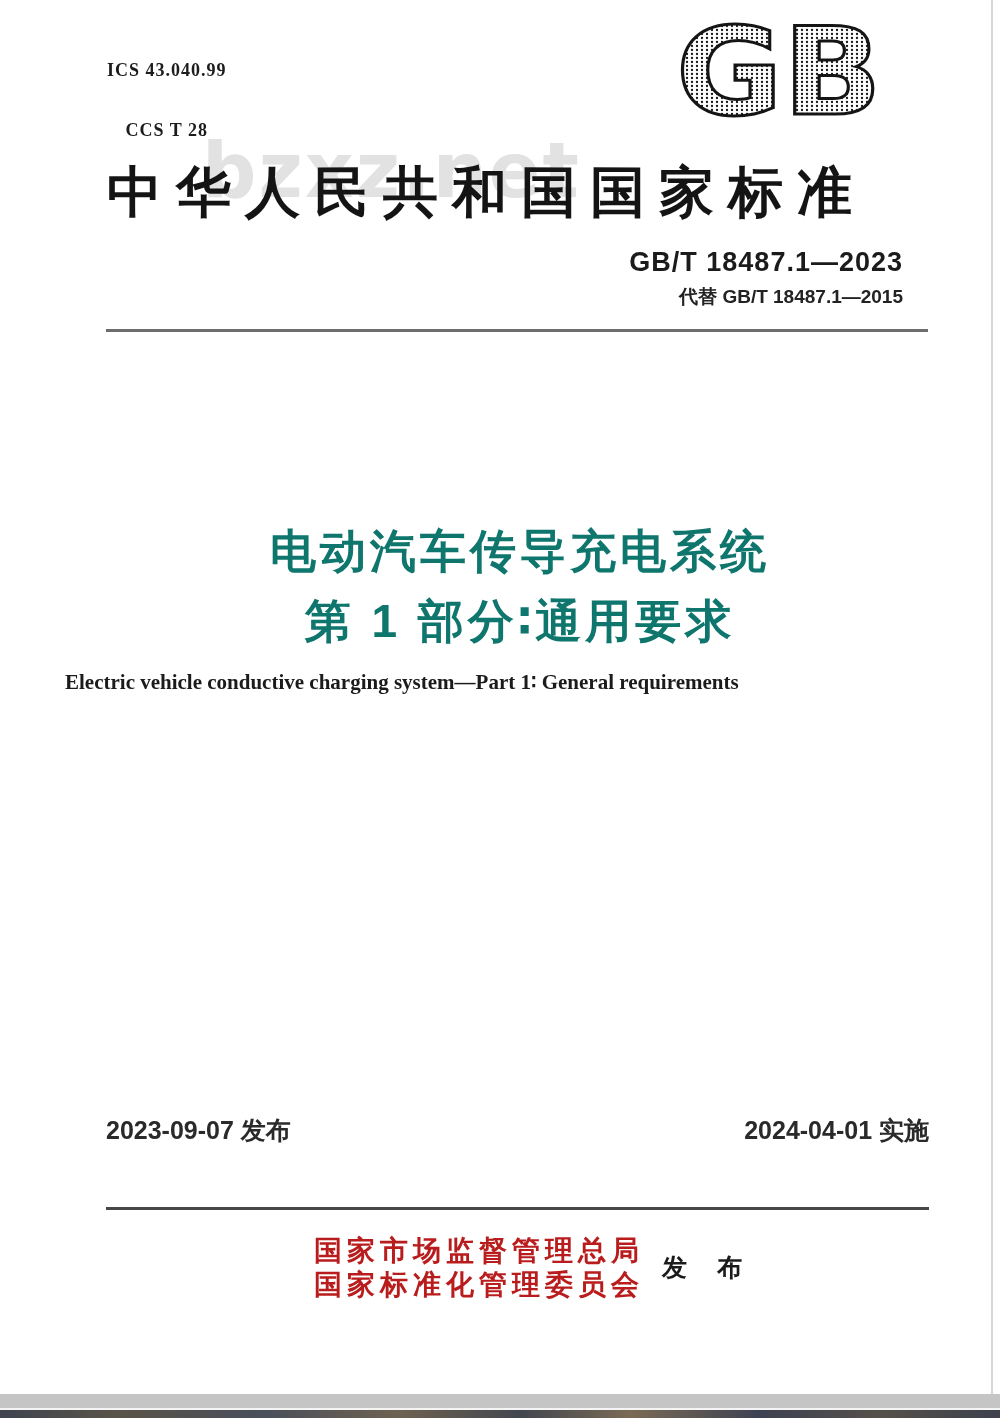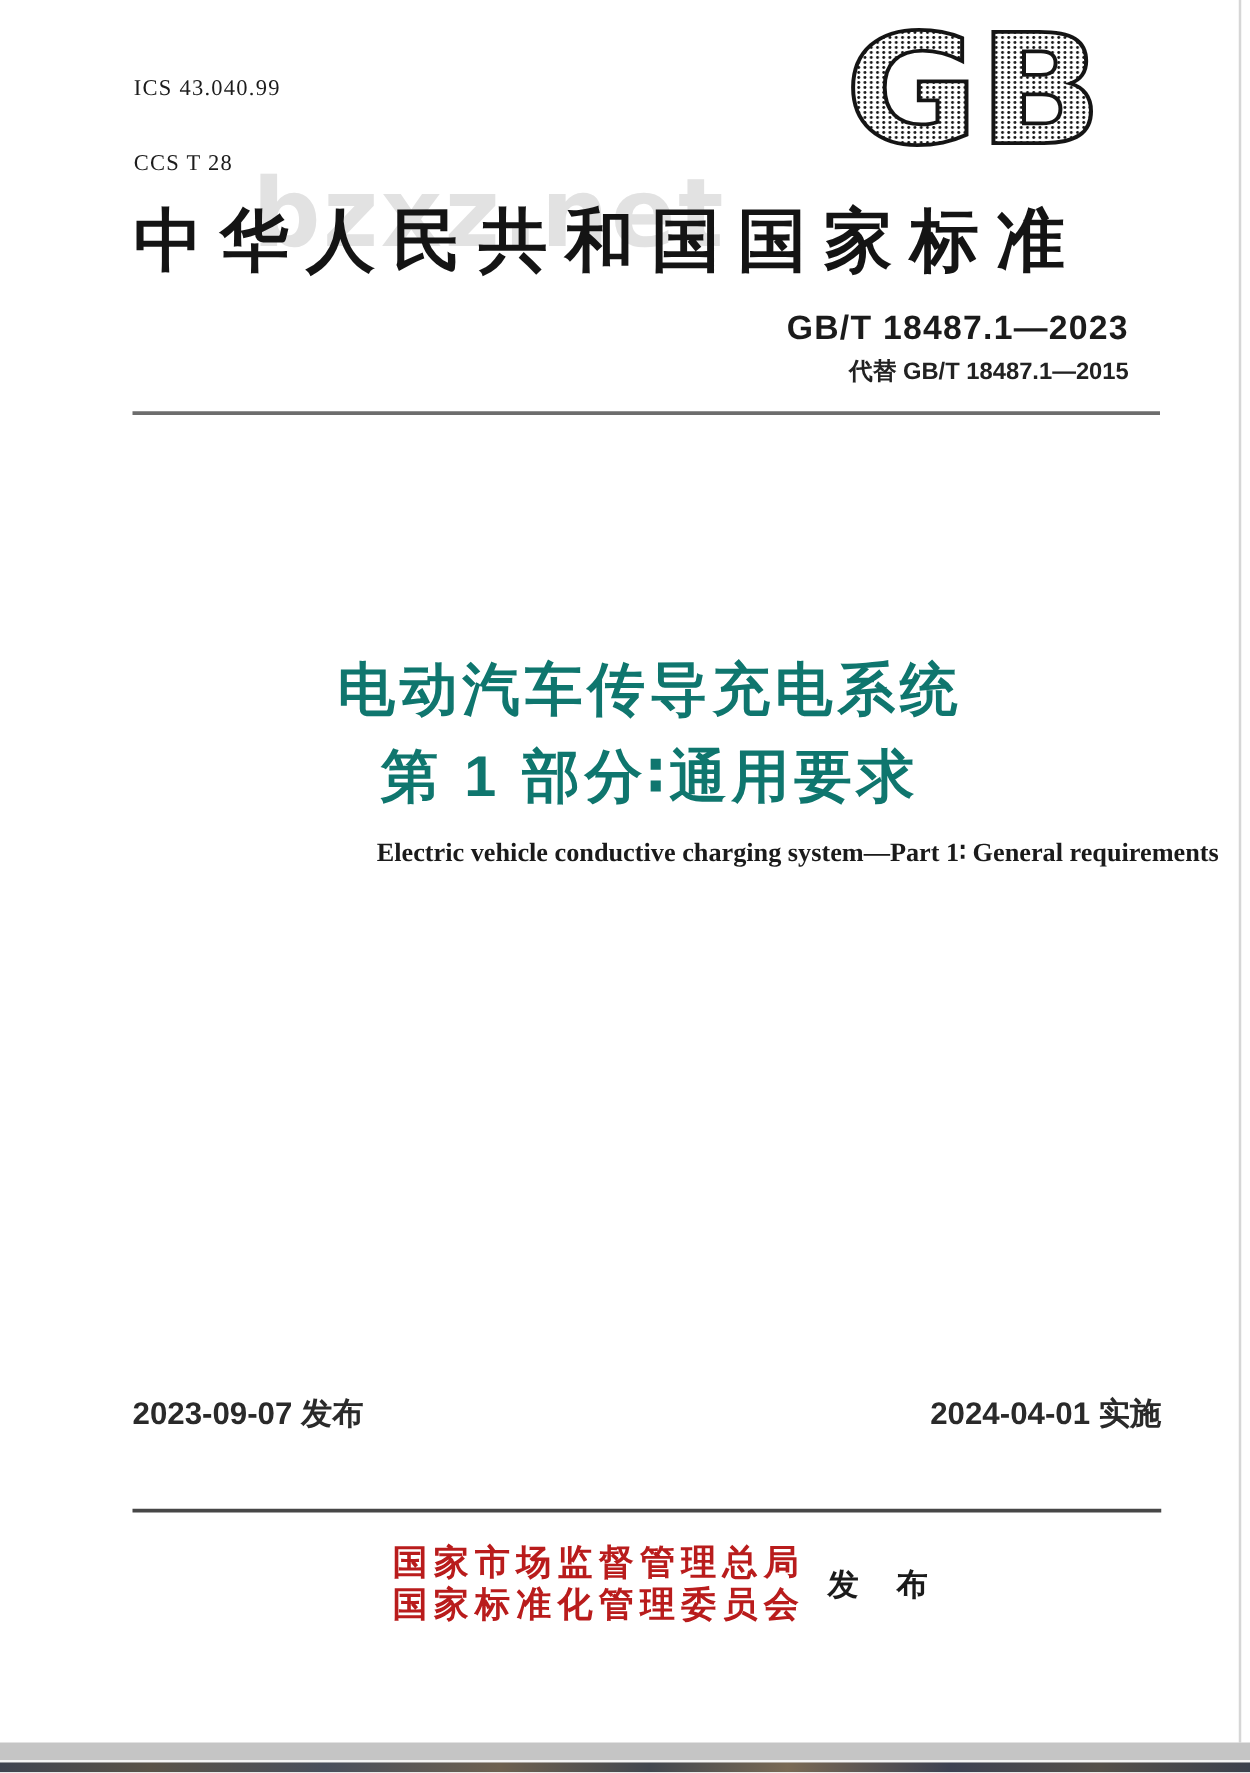--- a/index.html
+++ b/index.html
@@ -10,26 +10,27 @@
     background: #ffffff;
     overflow: hidden;
     font-family: "Liberation Serif", "DejaVu Serif", serif;
     color: #1b1b1b;
   }
   .abs { position: absolute; }
 
   .ics-block {
     left: 107px; top: 20px;
     font-family: "Liberation Serif", "DejaVu Serif", serif;
-    font-weight: normal;
+    font-weight: bold;
     font-size: 18px;
     line-height: 20px;
     letter-spacing: 1px;
     color: #1c1c1c;
     white-space: pre;
+    text-align: center;
   }
 
   .gb-logo { left: 670px; top: 16px; }
 
   .watermark {
     left: 202px; top: 126px;
     font-family: "DejaVu Sans", sans-serif;
     font-weight: bold;
     font-size: 76px;
     letter-spacing: 2px;
@@ -83,21 +84,21 @@
     letter-spacing: 4px;
     color: #0f766e;
     white-space: nowrap;
   }
   .title-cn-1 { top: 521px; }
   .title-cn-2 { top: 591px; }
 
   .title-en {
     left: 65px; width: 910px;
     top: 670px;
-    text-align: right;
+    text-align: left;
     font-family: "Liberation Serif", "DejaVu Serif", serif;
     font-weight: bold;
     font-size: 21px;
     color: #1b1b1b;
     white-space: nowrap;
   }
 
   .date-text {
     top: 1114px;
     font-family: "Liberation Sans", "DejaVu Sans", sans-serif;

